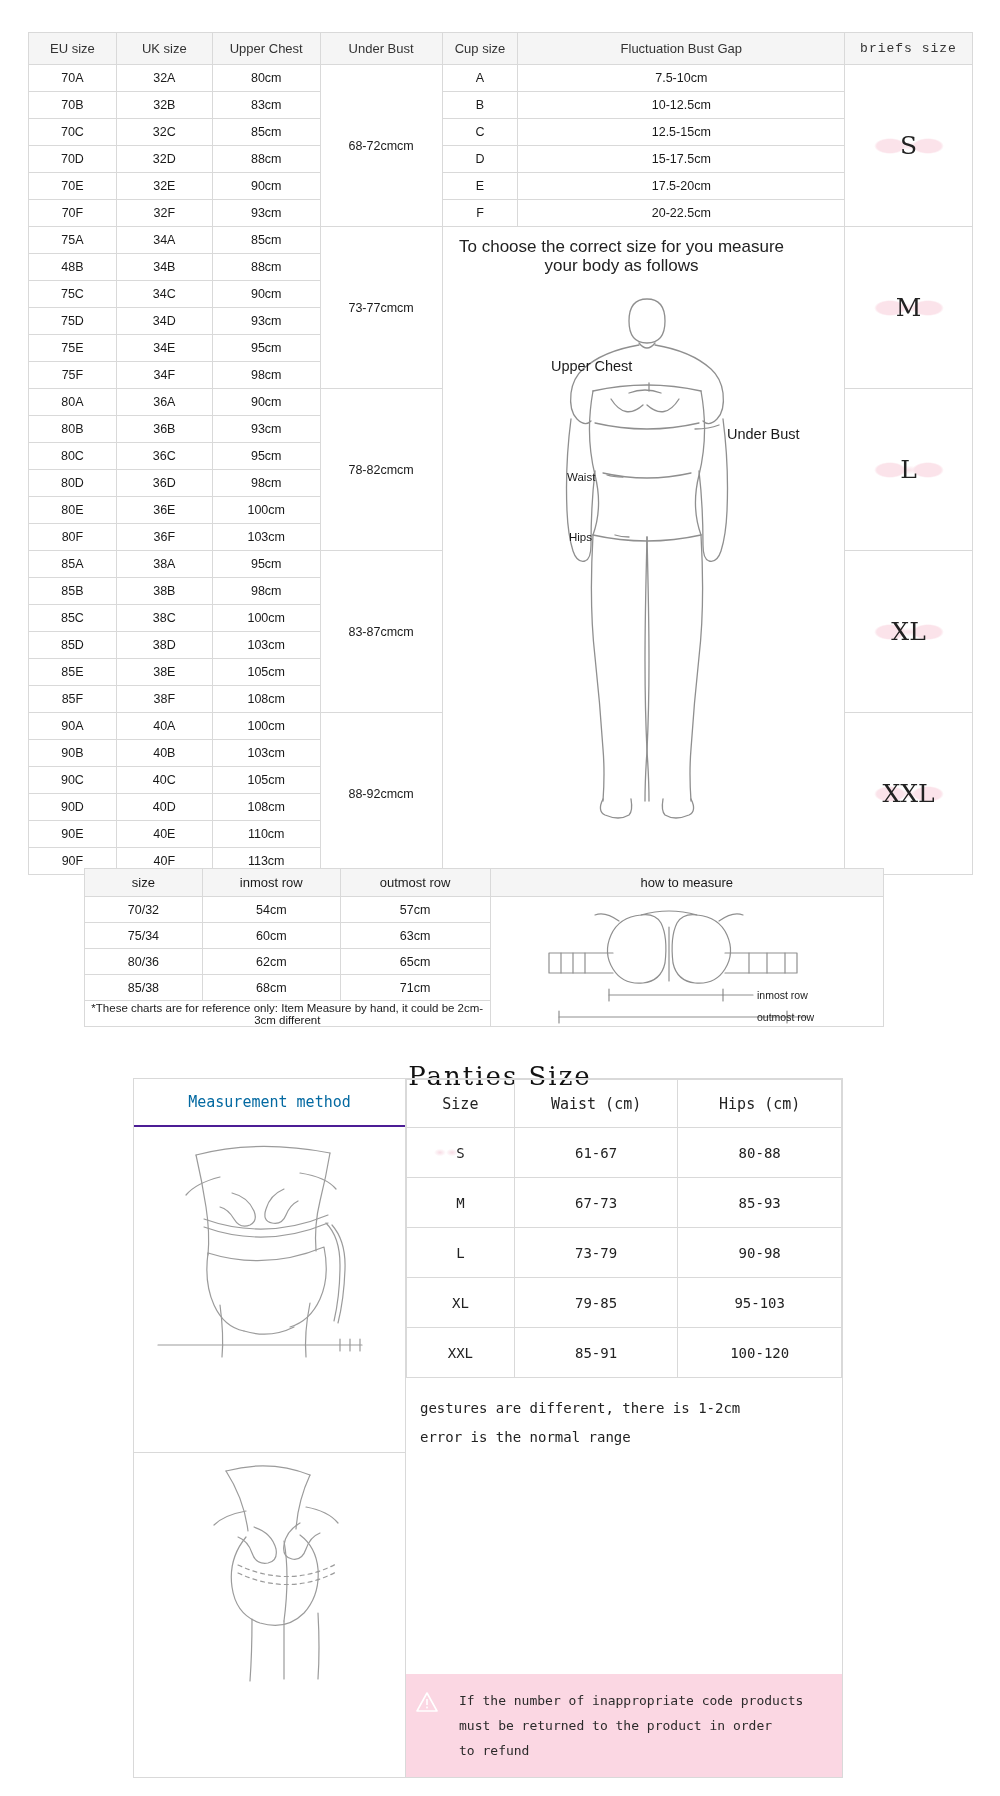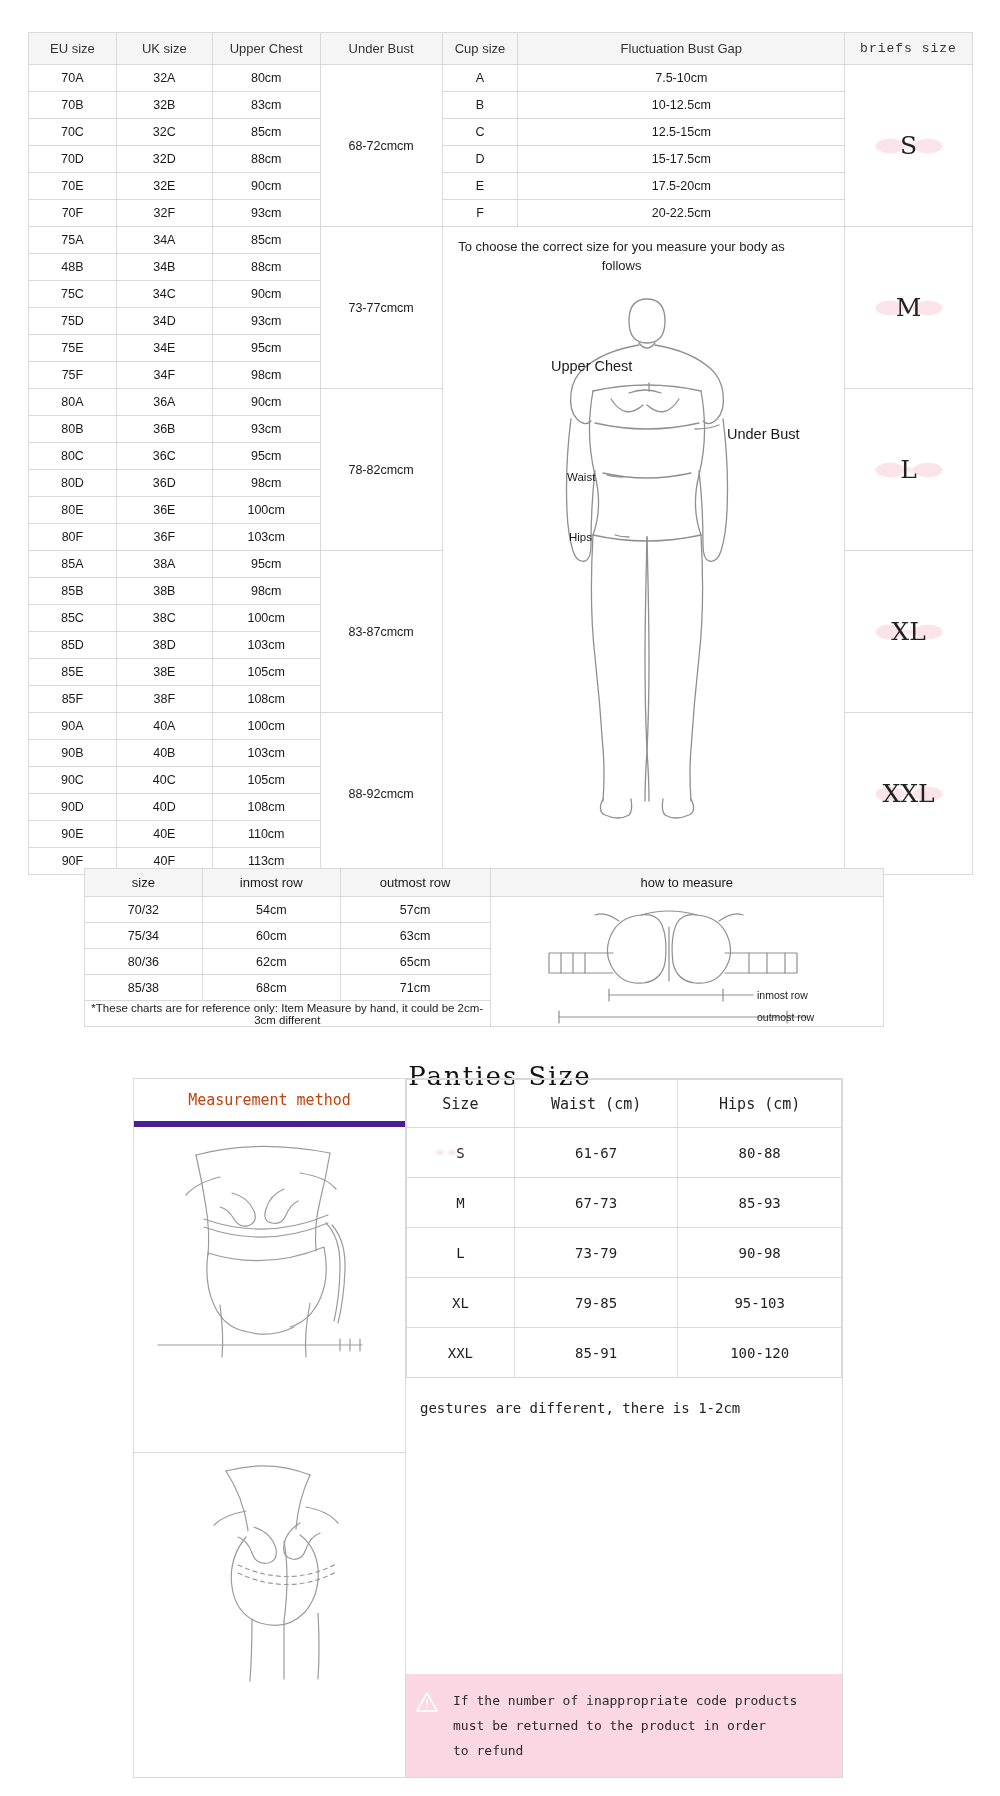--- a/index.html
+++ b/index.html
@@ -59,21 +59,21 @@
     left: 50%; top: 50%;
     width: 74px; height: 26px;
     transform: translate(-50%,-50%);
     background:
       radial-gradient(ellipse 22px 11px at 18px 13px, #fbe3ea 0%, #fbe3ea 60%, rgba(251,227,234,0) 72%),
       radial-gradient(ellipse 22px 11px at 56px 13px, #fbe3ea 0%, #fbe3ea 60%, rgba(251,227,234,0) 72%),
       radial-gradient(ellipse 16px 6px at 37px 13px, #fbe3ea 0%, rgba(251,227,234,0) 75%);
     z-index: 1;
   }
   .fbg-cell { border-left: 1px solid #d9d9d9; }
-  .note-text { font-size: 13px; line-height: 19px; color: #222; }
+  .note-text { font-size: 17px; line-height: 19px; color: #222; }
   .diagram-cell { padding: 0; position: relative; }
 
   
   .row-table {
     position: absolute;
     left: 84px; top: 868px;
     width: 800px;
     border-collapse: collapse;
     font-size: 12.5px;
   }
@@ -116,22 +116,22 @@
     width: 272px;
     border: 1px solid #d9d9d9;
     border-right: none;
     display: flex; flex-direction: column;
   }
   .pw-left-head {
     height: 48px;
     display: flex; align-items: center; justify-content: center;
     font-family: "DejaVu Sans Mono", monospace;
     font-size: 15px;
-    border-bottom: 6px solid #4c1d95;
-    color: #c2410c;
+    border-bottom: 2px solid #4c1d95;
+    color: #0369a1;
   }
   .pw-img { flex: 1; position: relative; border-bottom: 1px solid #d9d9d9; }
   .pw-img:last-child { border-bottom: none; }
 
   .pw-right {
     width: 438px;
     border: 1px solid #d9d9d9;
     display: flex; flex-direction: column;
   }
   .size-table { width: 100%; border-collapse: collapse; font-family: "DejaVu Sans Mono", monospace; }
@@ -162,21 +162,21 @@
     font-size: 14px;
     line-height: 29px;
     color: #222;
     flex: 1;
   }
   .pink-box {
     background: #fbd7e3;
     display: flex;
     align-items: flex-start;
     padding: 14px 12px 14px 10px;
-    gap: 15px;
+    gap: 21px;
     min-height: 96px;
   }
   .pink-box .warn { flex: 0 0 auto; margin-top: 4px; }
   .pink-box .ptext {
     font-family: "DejaVu Sans Mono", monospace;
     font-size: 13px;
     line-height: 25px;
     color: #2b2b2b;
   }
 
@@ -619,20 +619,21 @@
           <tr>
             <td><span>XXL</span></td>
             <td>85-91</td>
             <td>100-120</td>
           </tr>
         </tbody>
       </table>
 
       <div class="warm-tip">
         <div>gestures are different, there is 1-2cm</div>
+        <div>error is the normal range</div>
       </div>
 
       <div class="pink-box">
         <span class="warn">
           <svg width="22" height="20" viewBox="0 0 22 20">
             <path d="M11 1 L21 19 L1 19 Z" fill="none" stroke="#ffffff" stroke-width="1.6" stroke-linejoin="round"></path>
             <rect x="10.2" y="7" width="1.6" height="6" fill="#ffffff"></rect>
             <rect x="10.2" y="14.6" width="1.6" height="1.8" fill="#ffffff"></rect>
           </svg>
         </span>

